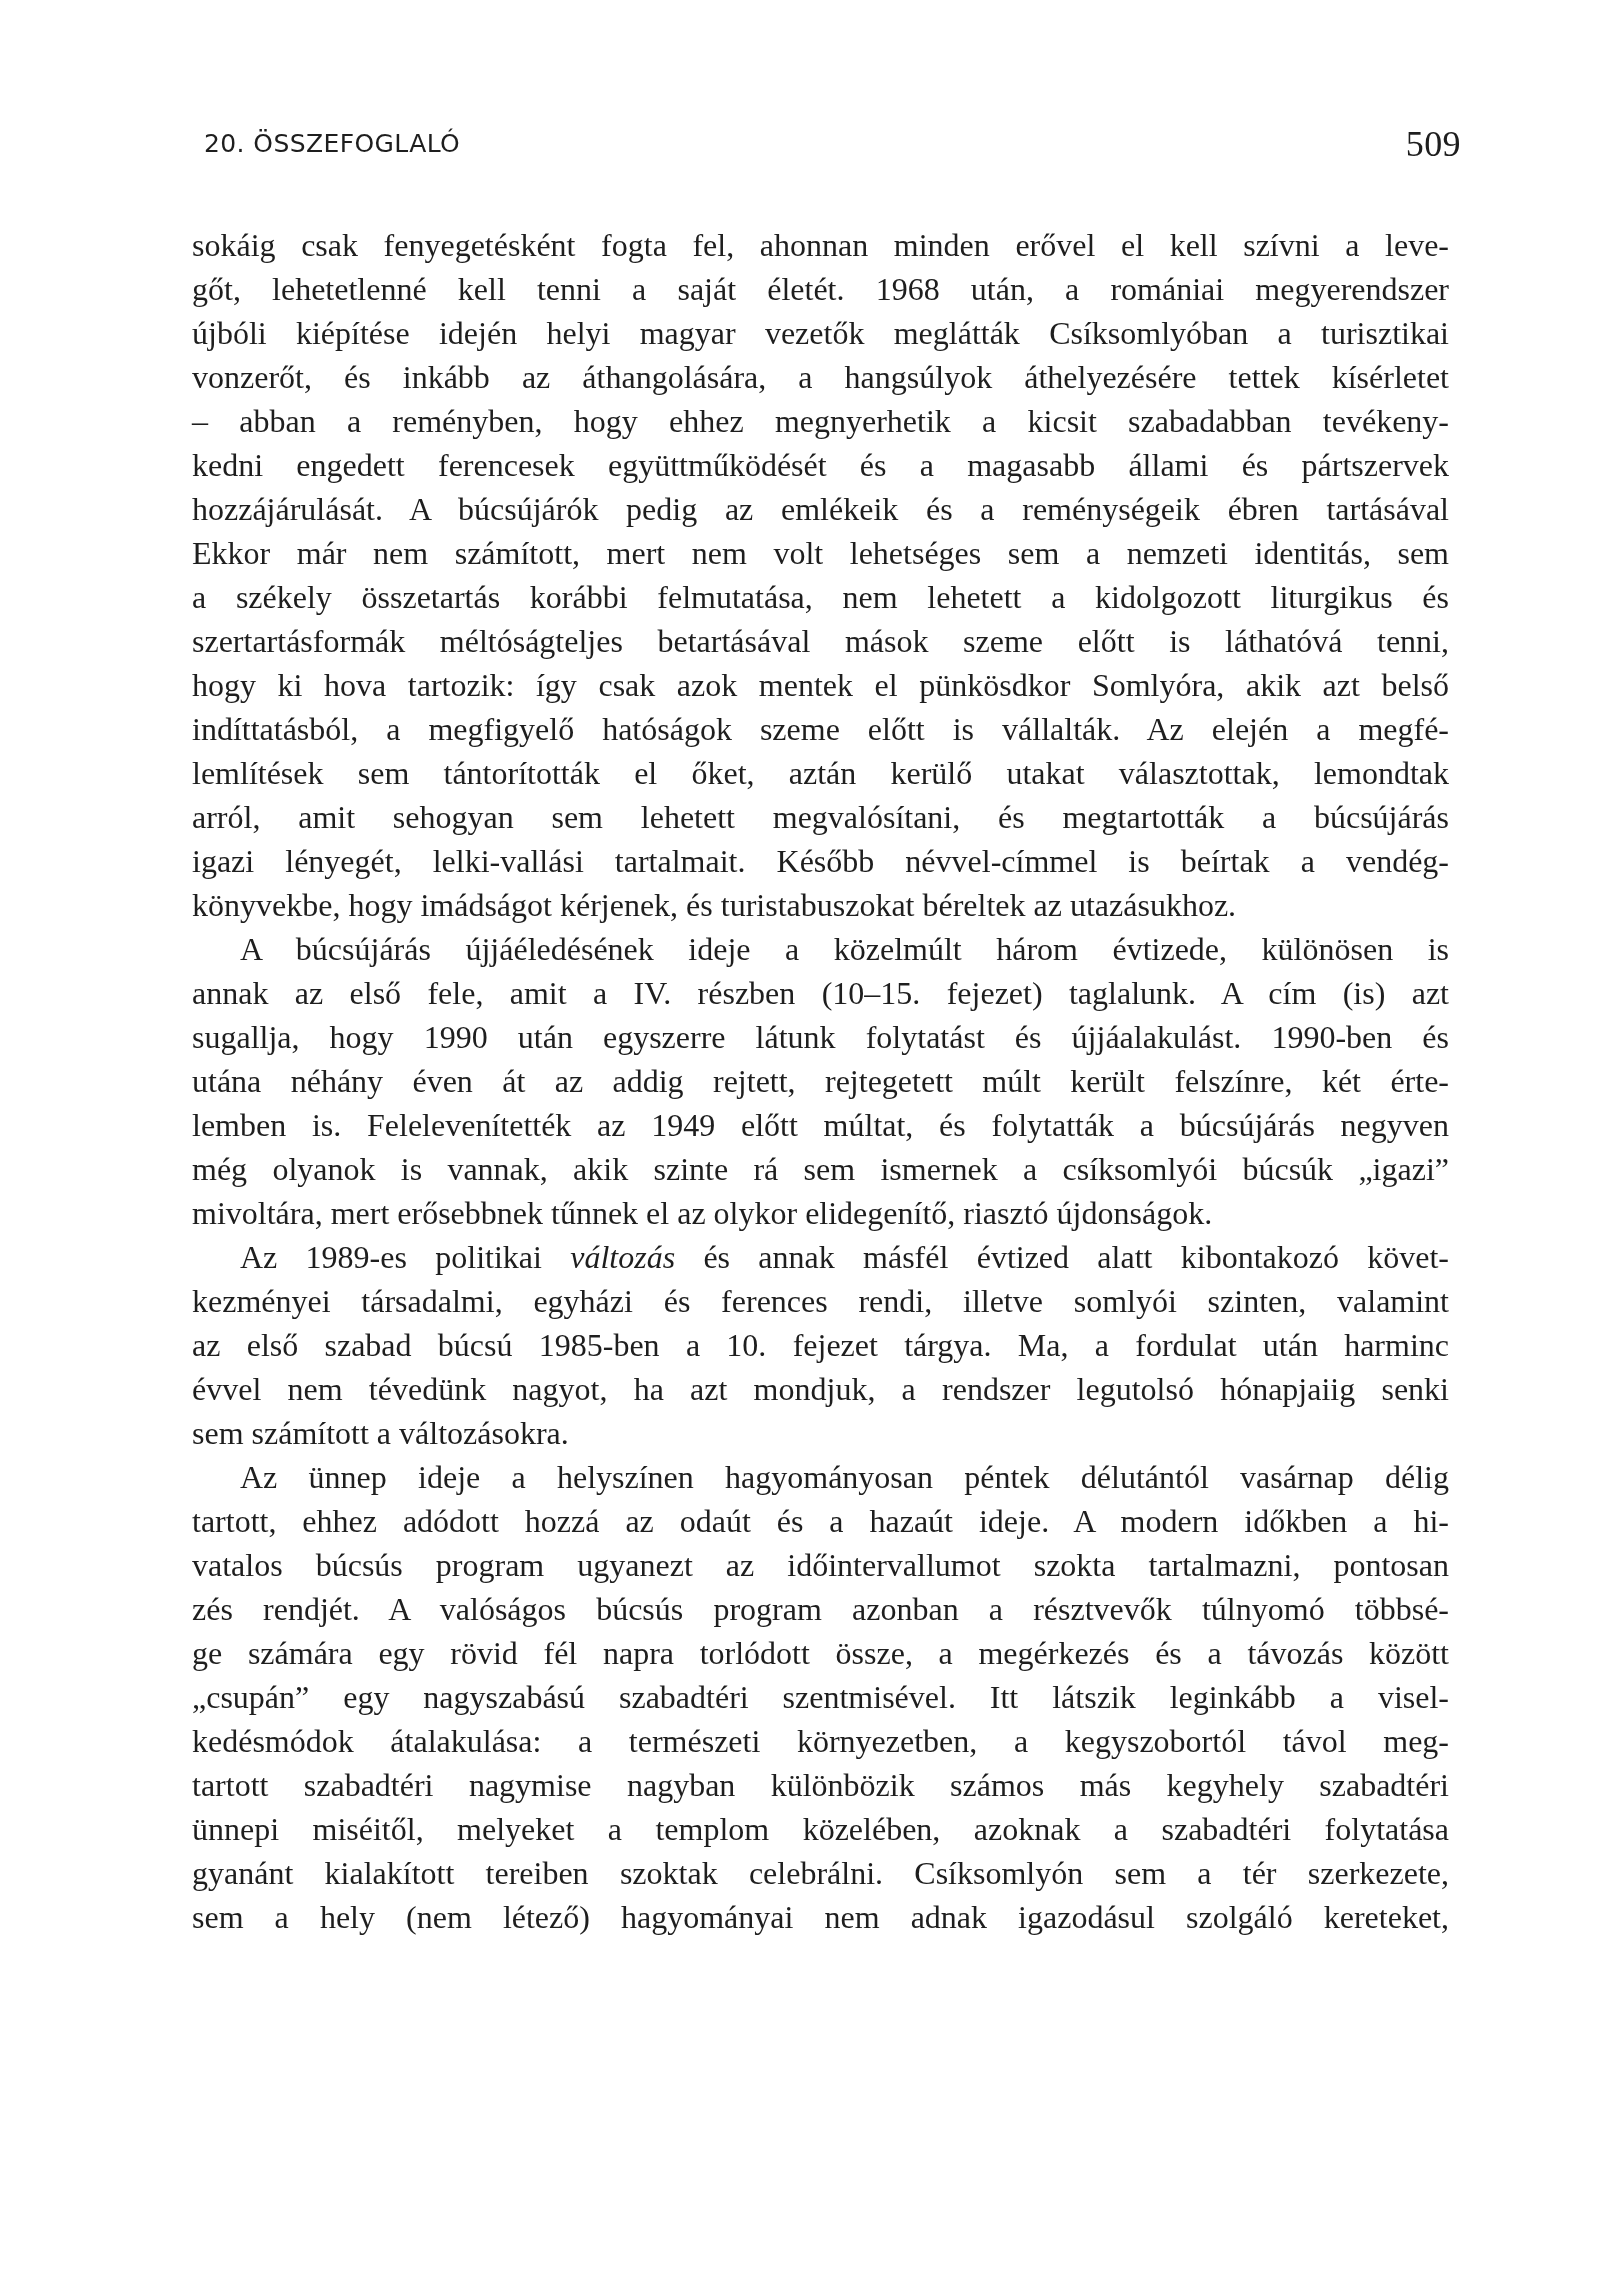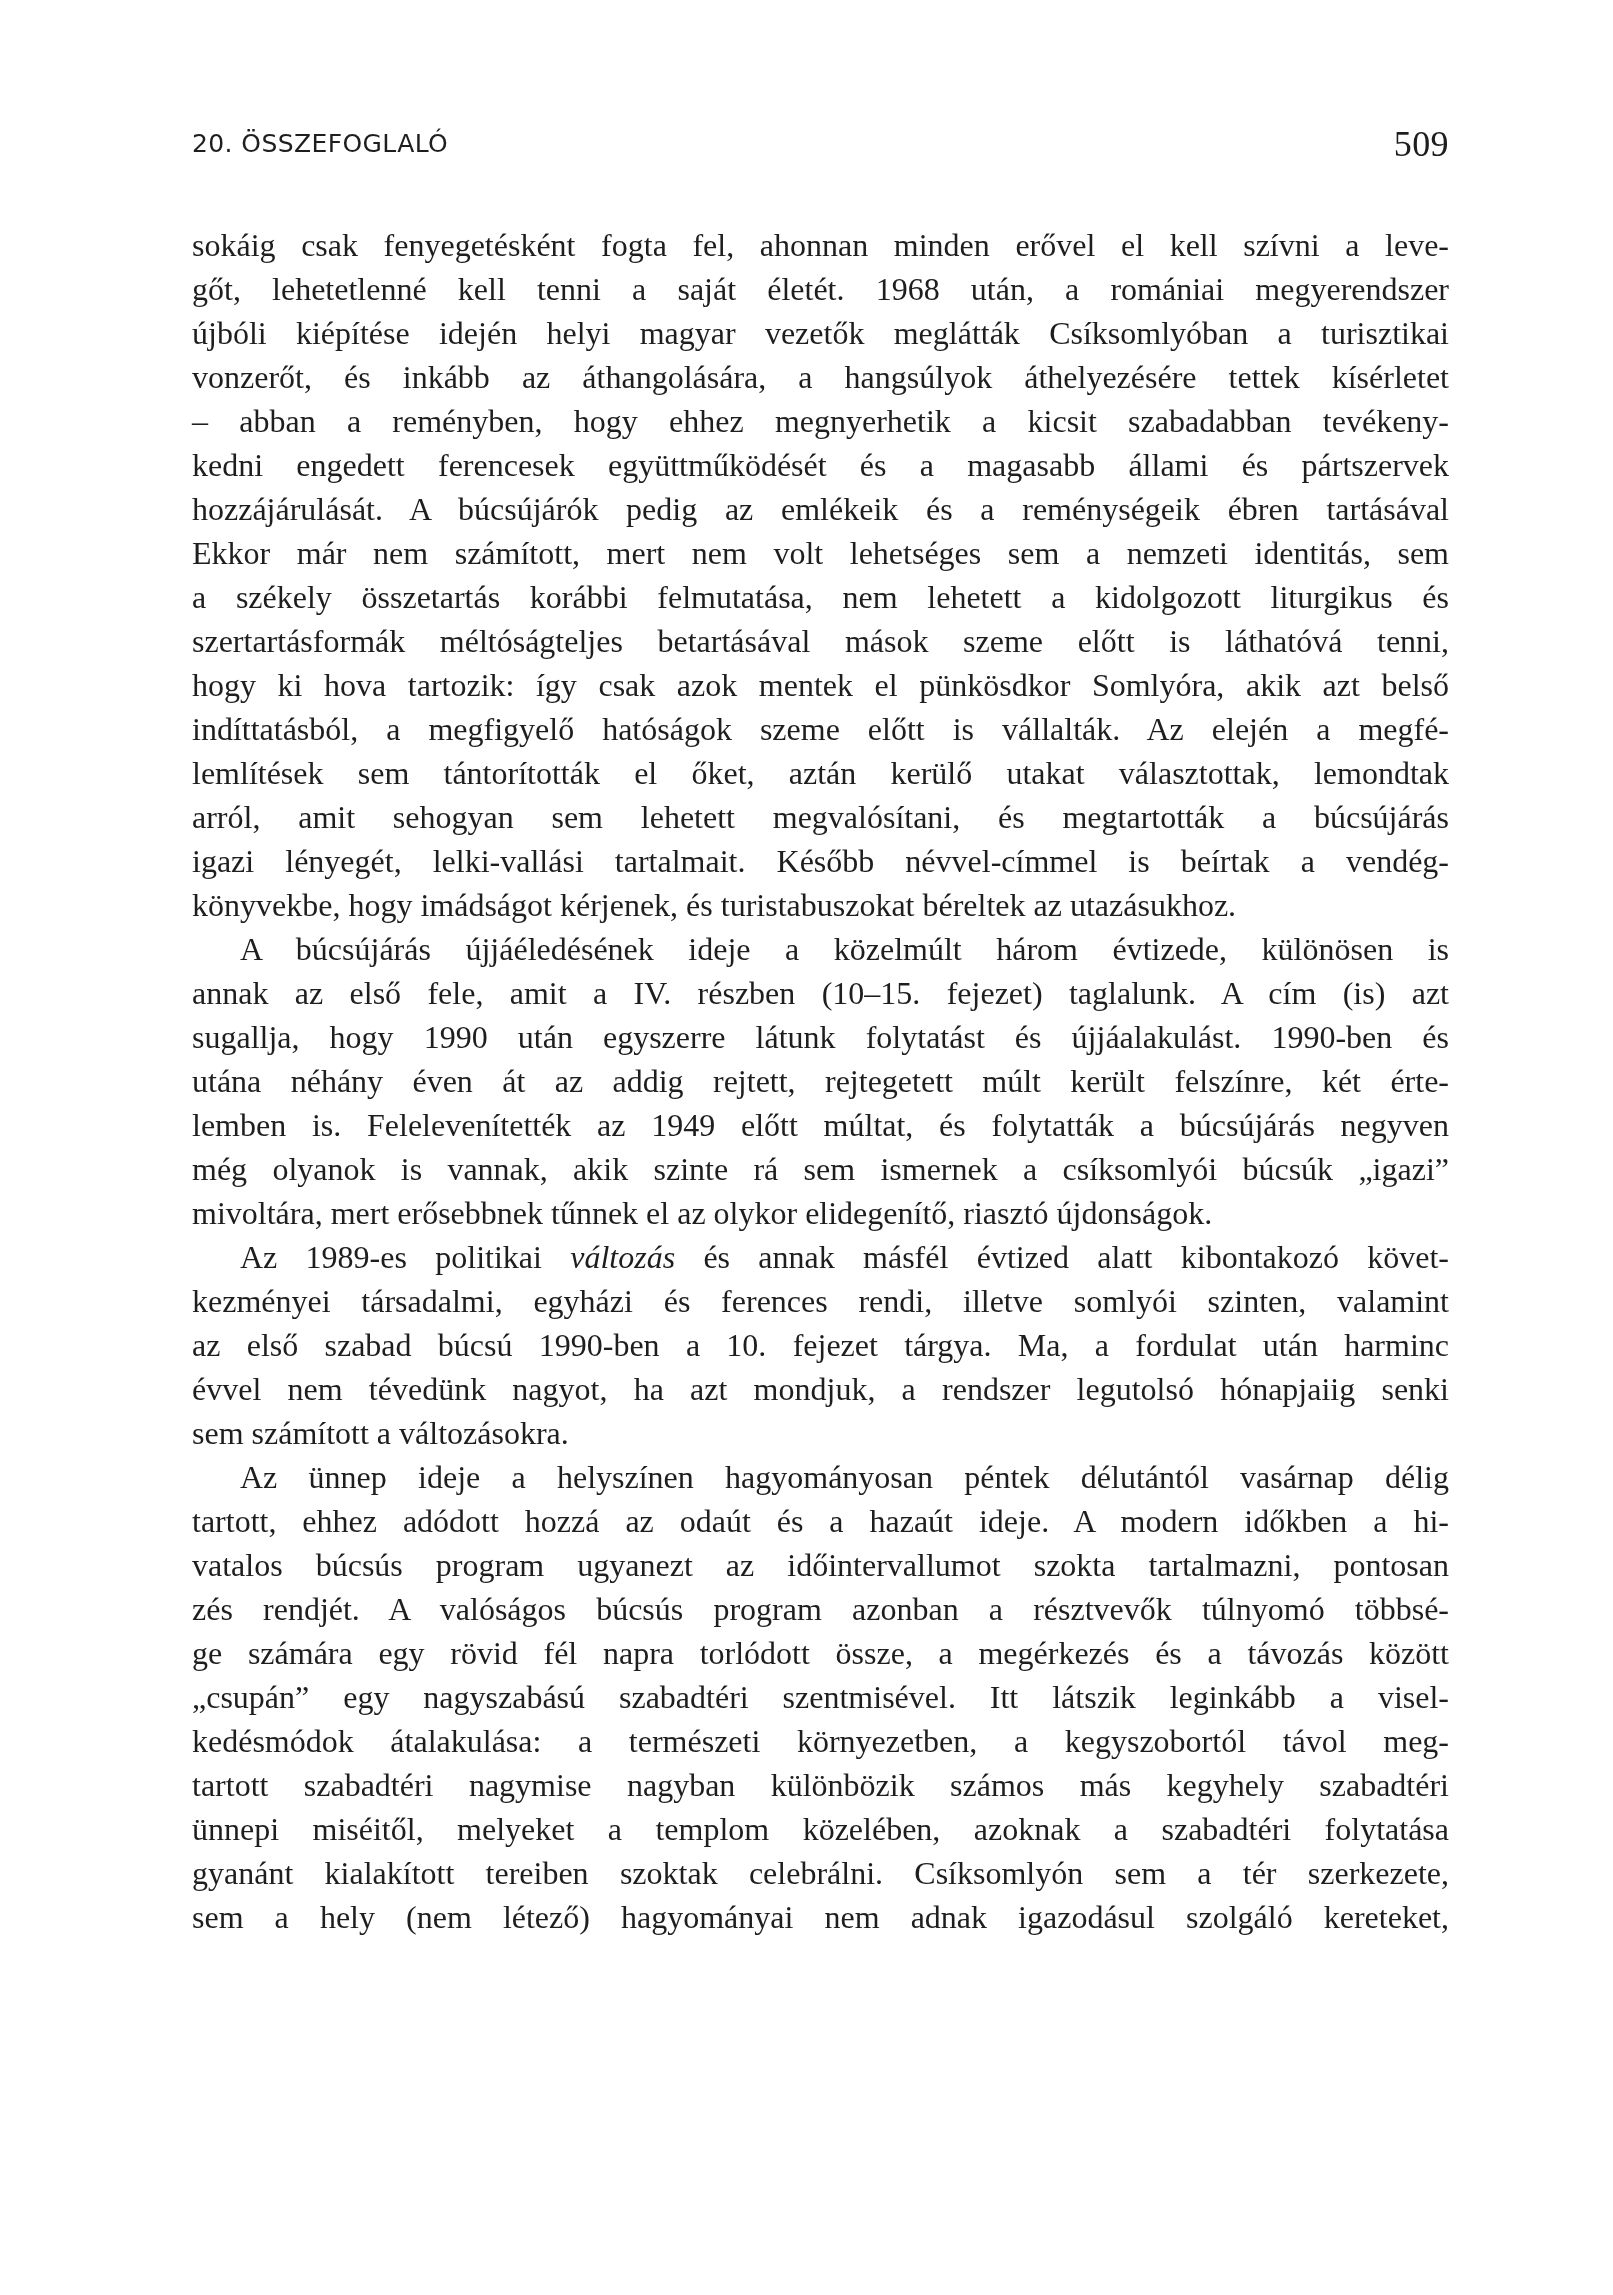--- a/index.html
+++ b/index.html
@@ -1,19 +1,19 @@
 <!DOCTYPE html>
 <html style="font-size:13.2px"><head>
 <meta charset="utf-8">
 <style>
   html, body { margin: 0; padding: 0; background: #ffffff; }
   body { width: 1614px; height: 2295px; position: relative; overflow: hidden; }
   .page { position: absolute; left: 0; top: 0; width: 1614px; height: 2295px; background: #ffffff; color: #1e1e1e; }
   .running-head {
-    position: absolute; left: 192px; top: 126px; width: 1257px; height: 36px;
+    position: absolute; left: 204px; top: 126px; width: 1257px; height: 36px;
     font-family: "DejaVu Sans", sans-serif; font-size: 25px; line-height: 36px;
     letter-spacing: 0.4px;
   }
   .running-head .chapter { position: absolute; left: 0; top: 0; white-space: nowrap; }
   .running-head .folio {
     position: absolute; right: 0; top: 0;
     font-family: "Liberation Serif", serif; font-size: 36px; white-space: nowrap;
   }
   .body-text {
     position: absolute; left: 192px; top: 223px; width: 1257px;
@@ -64,21 +64,21 @@
       <span class="line">sugallja, hogy 1990 után egyszerre látunk folytatást és újjáalakulást. 1990-ben és</span>
       <span class="line">utána néhány éven át az addig rejtett, rejtegetett múlt került felszínre, két érte-</span>
       <span class="line">lemben is. Felelevenítették az 1949 előtt múltat, és folytatták a búcsújárás negyven</span>
       <span class="line">még olyanok is vannak, akik szinte rá sem ismernek a csíksomlyói búcsúk „igazi”</span>
       <span class="line last">mivoltára, mert erősebbnek tűnnek el az olykor elidegenítő, riasztó újdonságok.</span>
     </div>
 
     <div class="paragraph">
       <span class="line indent"><span>Az 1989-es politikai </span><em>változás</em><span> és annak másfél évtized alatt kibontakozó követ-</span></span>
       <span class="line">kezményei társadalmi, egyházi és ferences rendi, illetve somlyói szinten, valamint</span>
-      <span class="line">az első szabad búcsú 1990-ben a 10. fejezet tárgya. Ma, a fordulat után harminc</span>
+      <span class="line">az első szabad búcsú 1985-ben a 10. fejezet tárgya. Ma, a fordulat után harminc</span>
       <span class="line">évvel nem tévedünk nagyot, ha azt mondjuk, a rendszer legutolsó hónapjaiig senki</span>
       <span class="line last">sem számított a változásokra.</span>
     </div>
 
     <div class="paragraph">
       <span class="line indent">Az ünnep ideje a helyszínen hagyományosan péntek délutántól vasárnap délig</span>
       <span class="line">tartott, ehhez adódott hozzá az odaút és a hazaút ideje. A modern időkben a hi-</span>
       <span class="line">vatalos búcsús program ugyanezt az időintervallumot szokta tartalmazni, pontosan</span>
       <span class="line">zés rendjét. A valóságos búcsús program azonban a résztvevők túlnyomó többsé-</span>
       <span class="line">ge számára egy rövid fél napra torlódott össze, a megérkezés és a távozás között</span>

